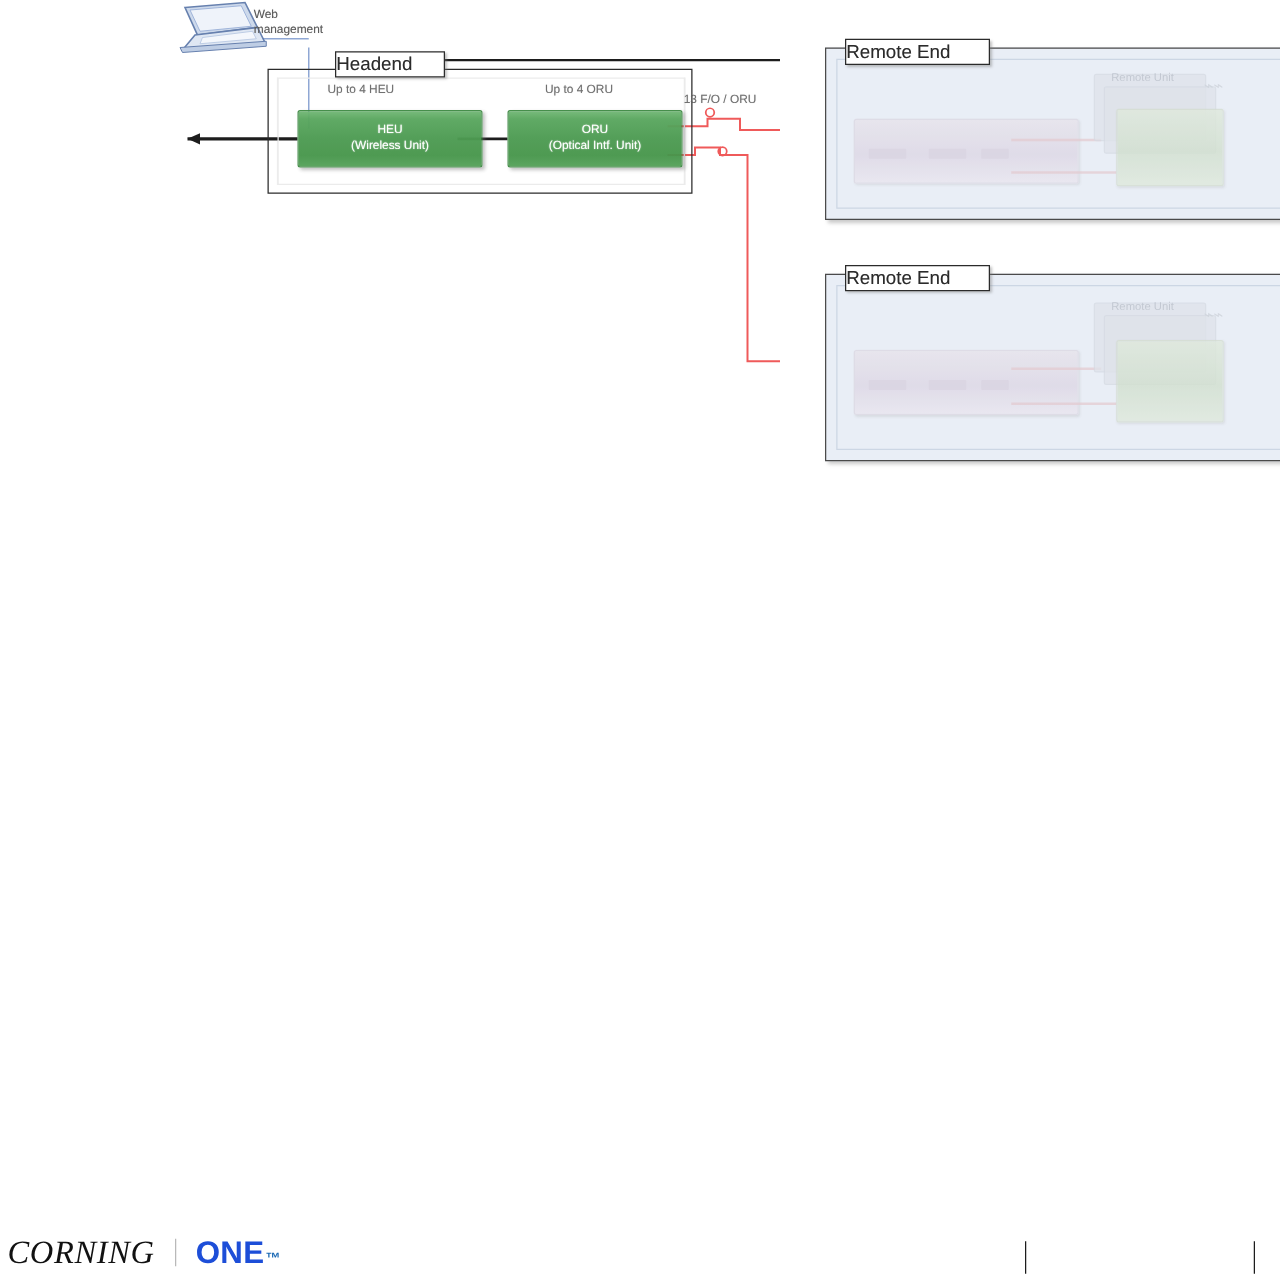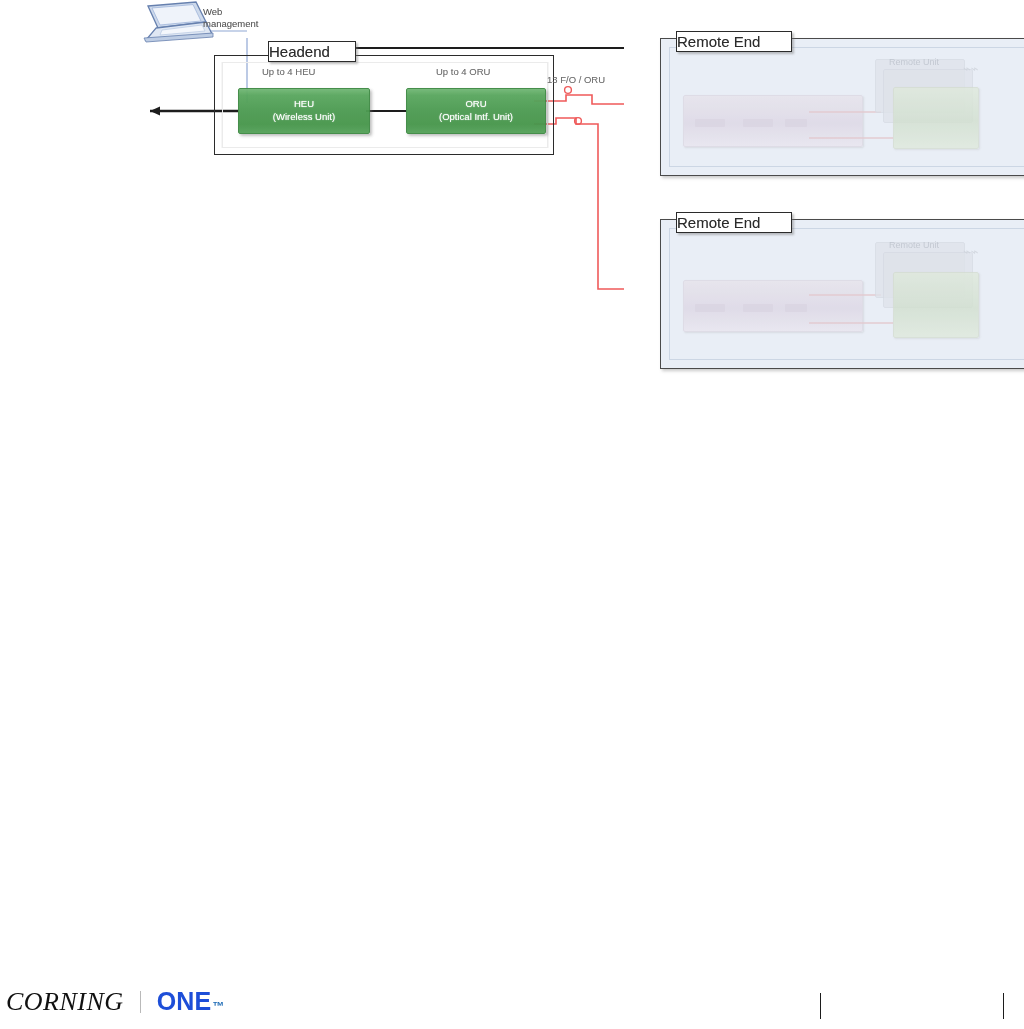--- a/index.html
+++ b/index.html
@@ -123,21 +123,21 @@
     display: flex;
     flex-direction: column;
     align-items: center;
     justify-content: center;
     text-shadow: 0 0 1.2px rgba(255,255,255,.8);
     opacity: .96;
   }
   #heu-block {
     left: 238px;
     top: 88px;
-    width: 132px;
+    width: 148px;
     height: 46px;
   }
   #oru-block {
     left: 406px;
     top: 88px;
     width: 140px;
     height: 46px;
   }
   .unit-line { display: block; }
 

